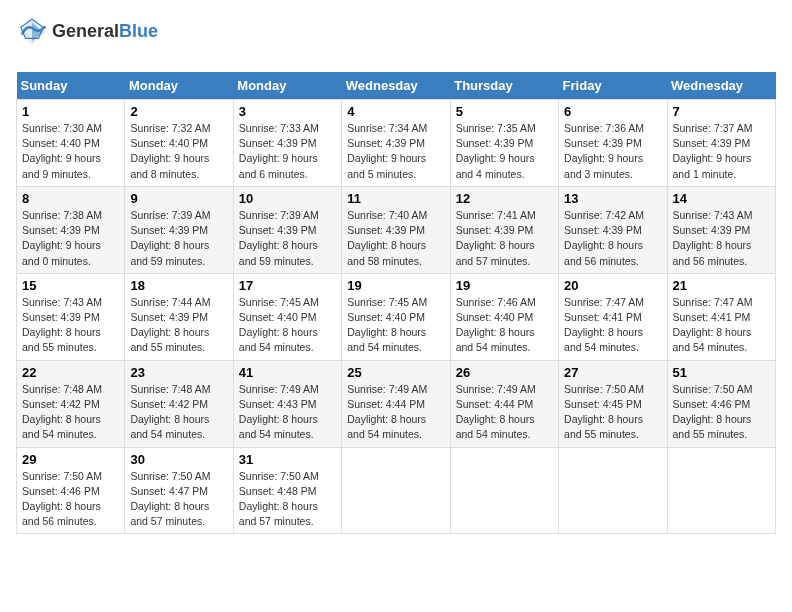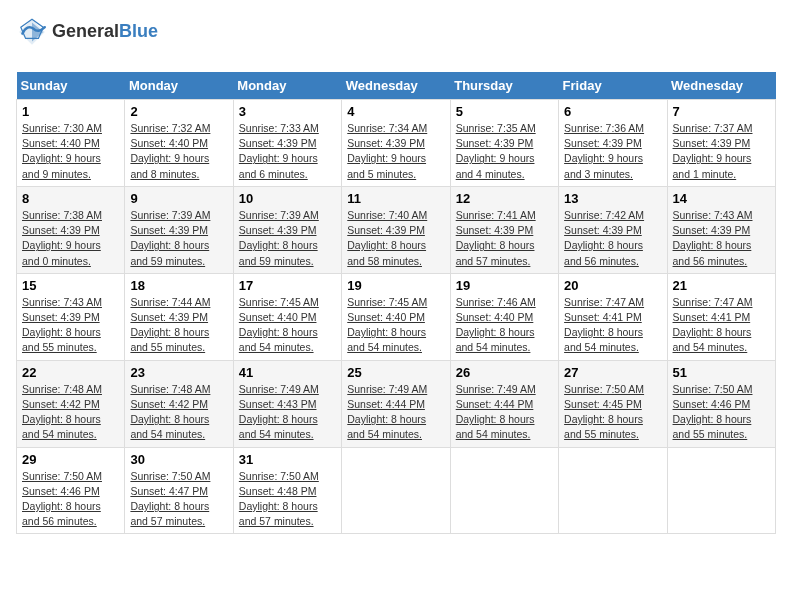--- a/index.html
+++ b/index.html
@@ -65,21 +65,20 @@
     .day-num {
       font-size: 13px;
       font-weight: bold;
       display: block;
       margin-bottom: 2px;
     }
     .day-info {
       font-size: 10.5px;
       color: #333;
       line-height: 1.45;
-      text-decoration: underline;
     }
     .empty-cell {
       background: #fff !important;
     }
     tbody tr:nth-child(even) .empty-cell {
       background: #f5f5f5 !important;
     }
   </style>
 </head>
 <body>

